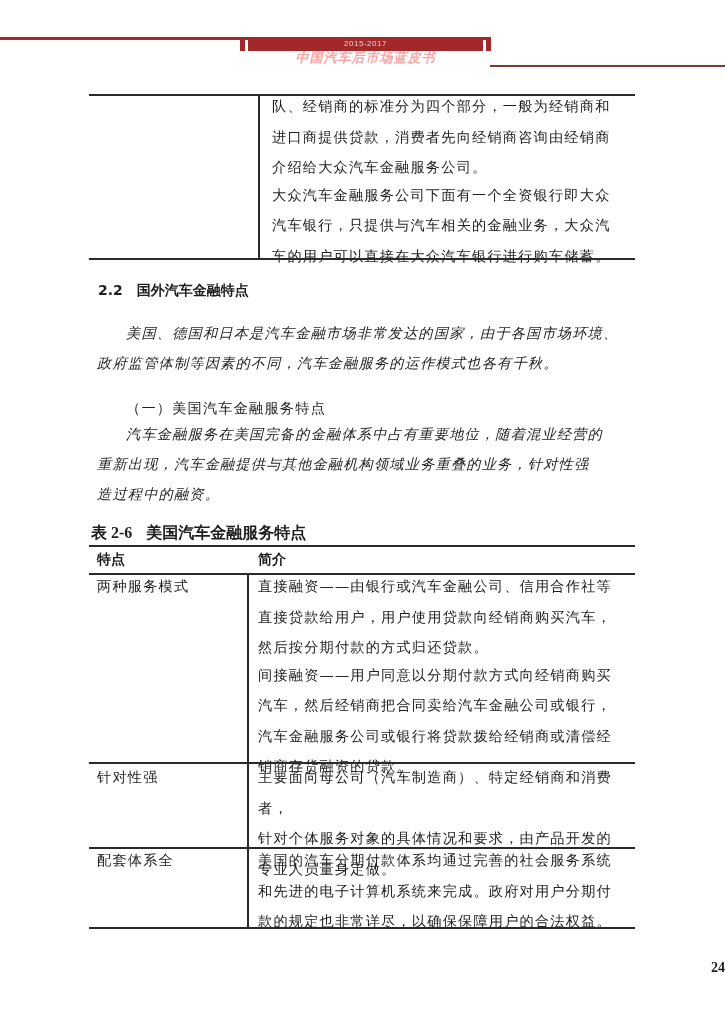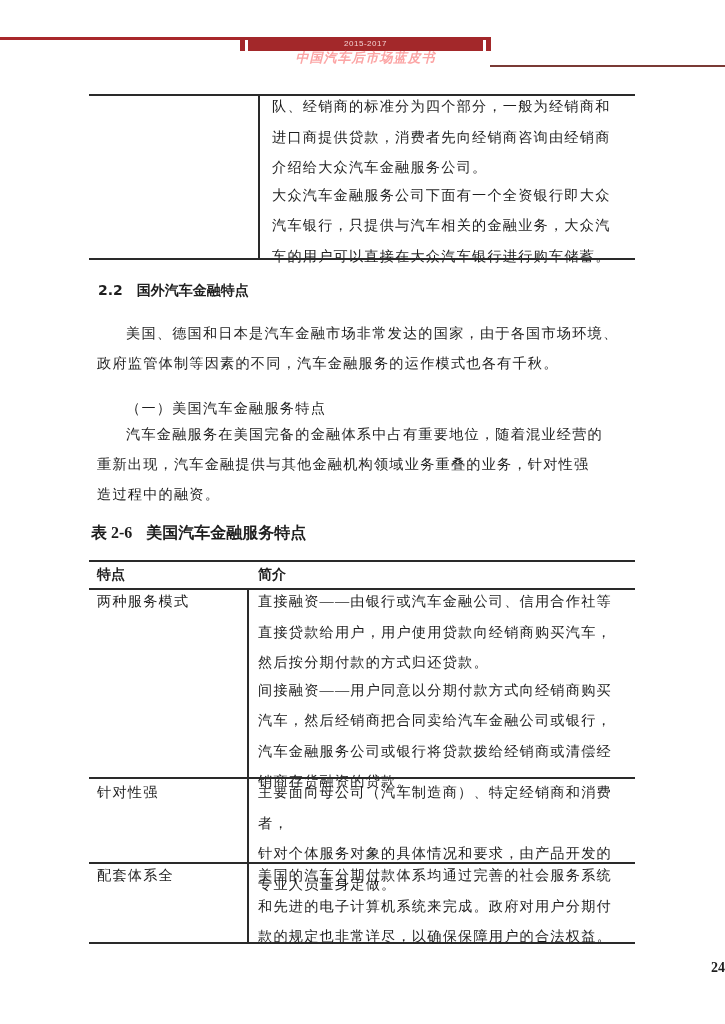--- a/index.html
+++ b/index.html
@@ -23,21 +23,21 @@
   
   .tbl { position: absolute; left: 89px; width: 546px; }
   .hline { position: absolute; left: 0; right: 0; height: 1.5px; background: #2a2a2a; }
   .vline { position: absolute; width: 1.5px; background: #2a2a2a; }
   .cell-text { position: absolute; font-size: 14.2px; line-height: 30.5px; letter-spacing: 1.2px; }
   .th { position: absolute; font-family: "DejaVu Sans", sans-serif; font-weight: bold; font-size: 14px; }
 
   .heading { position: absolute; left: 98px; top: 282px; font-family: "DejaVu Sans", sans-serif; font-weight: bold; font-size: 14px; }
   .heading .num { margin-right: 14px; }
   .para { position: absolute; left: 97px; width: 540px; font-size: 14.2px; line-height: 30px; letter-spacing: 1.2px; }
-  .indent { text-indent: 29px; }
+  .indent { text-indent: 29px; font-style: italic; }
   .caption { position: absolute; left: 91px; top: 523px; font-family: Liberation Serif, serif; font-weight: bold; font-size: 16px; }
   .caption .num { margin-right: 14px; }
   .pagenum { position: absolute; left: 0; right: 0; top: 960px; text-align: right; font-weight: bold; font-size: 14px; font-family: "Liberation Serif", serif; }
 </style>
 </head>
 <body>
 
 <div>
   <div class="hdr-line-left"></div>
   <div class="hdr-box">
@@ -79,29 +79,29 @@
 <div class="para indent" style="top:419px;">
   <div>汽车金融服务在美国完备的金融体系中占有重要地位，随着混业经营的</div>
   <div style="text-indent:0;">重新出现，汽车金融提供与其他金融机构领域业务重叠的业务，针对性强</div>
   <div style="text-indent:0;">造过程中的融资。</div>
 </div>
 
 <div class="caption">
   <span class="num">表 2-6</span><span>美国汽车金融服务特点</span>
 </div>
 
-<div class="tbl" style="top:560px; height:384px;">
+<div class="tbl" style="top:545px; height:384px;">
   <div class="hline" style="top:0;"></div>
   <div class="th" style="left:8px; top:6px;">特点</div>
   <div class="th" style="left:169px; top:6px;">简介</div>
   <div class="hline" style="top:28px;"></div>
   <div class="vline" style="left:158px; top:28px; height:354px;"></div>
 
   <div class="cell-text" style="left:8px; top:26px;">两种服务模式</div>
-  <div class="cell-text" style="left:169px; top:26px; width:380px;font-family:Liberation Serif, serif;">
+  <div class="cell-text" style="left:169px; top:26px; width:380px;">
     <div>直接融资——由银行或汽车金融公司、信用合作社等</div>
     <div>直接贷款给用户，用户使用贷款向经销商购买汽车，</div>
     <div>然后按分期付款的方式归还贷款。</div>
     <div style="margin-top:-3px;">间接融资——用户同意以分期付款方式向经销商购买</div>
     <div>汽车，然后经销商把合同卖给汽车金融公司或银行，</div>
     <div>汽车金融服务公司或银行将贷款拨给经销商或清偿经</div>
     <div>销商存货融资的贷款。</div>
   </div>
   <div class="hline" style="top:217px;"></div>
 

